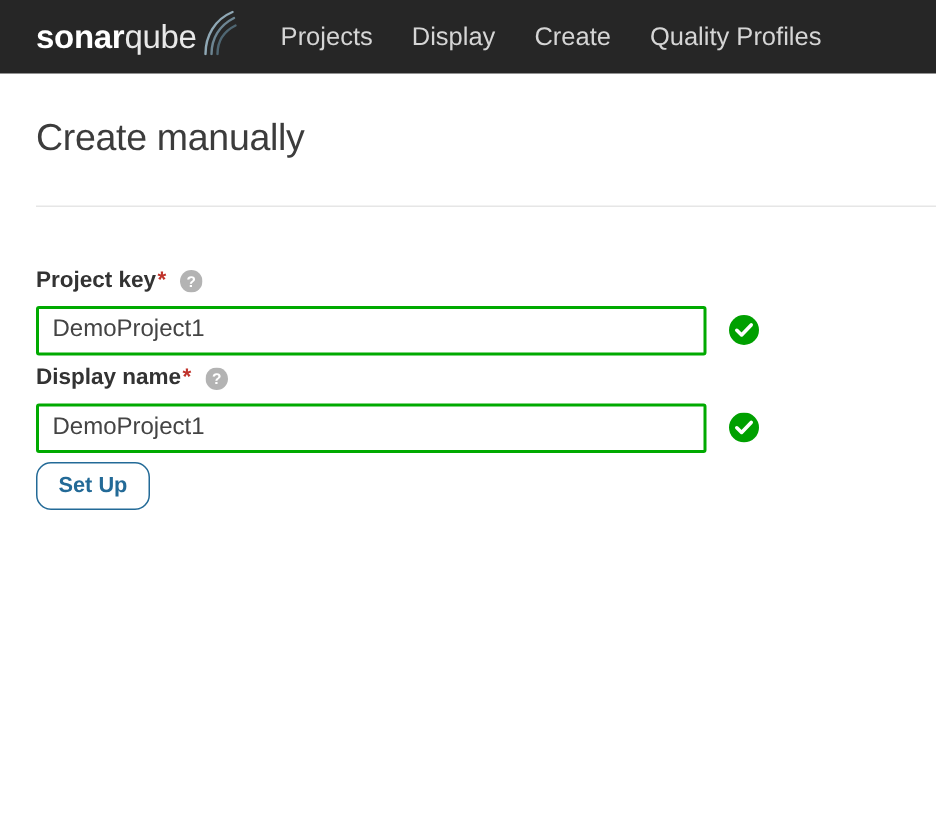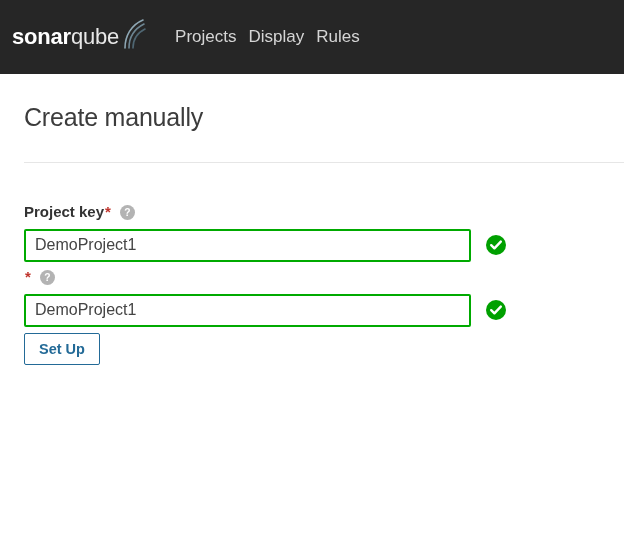--- a/index.html
+++ b/index.html
@@ -10,25 +10,25 @@
     width: 624px;
     height: 550px;
     background: #ffffff;
     font-family: "Liberation Sans", sans-serif;
     overflow: hidden;
     color: #444;
   }
 
   
   .navbar {
-    height: 74px;
+    height: 49px;
     background: #262626;
     display: flex;
     align-items: center;
-    padding-left: 12px;
+    padding-left: 24px;
     box-sizing: border-box;
   }
   .logo {
     display: flex;
     align-items: center;
     position: relative;
     height: 34px;
     margin-right: 26px;
     user-select: none;
   }
@@ -48,21 +48,21 @@
     color: #e8e8e8;
   }
   .logo-arcs {
     margin-left: 2px;
     margin-bottom: 6px;
     display: block;
   }
   .nav-links {
     display: flex;
     align-items: center;
-    gap: 12px;
+    gap: 26px;
   }
   .nav-link {
     color: #d5d5d5;
     font-size: 17px;
     text-decoration: none;
     white-space: nowrap;
     cursor: pointer;
   }
 
   
@@ -138,21 +138,21 @@
   .hint {
     font-size: 14.5px;
     color: #8d8d8d;
     margin-top: 10px;
     margin-bottom: 26px;
     line-height: 1.3;
   }
   .btn {
     display: inline-block;
     border: 1px solid #236a97;
-    border-radius: 2px;
+    border-radius: 10px;
     background: #ffffff;
     color: #236a97;
     font-size: 14.5px;
     font-weight: bold;
     font-family: "Liberation Sans", sans-serif;
     padding: 8px 14px;
     cursor: pointer;
     line-height: 1;
   }
 </style>
@@ -166,21 +166,22 @@
     <svg class="logo-arcs" width="28" height="30" viewBox="0 0 28 30">
       <path d="M4 29 C4 17 10 6 22 1" stroke="#8fa8b5" stroke-width="1.6" fill="none" stroke-linecap="round"></path>
       <path d="M8 29 C8 19 13 10 23 5" stroke="#6d8592" stroke-width="1.6" fill="none" stroke-linecap="round"></path>
       <path d="M12 29 C12 21 16 14 24 10" stroke="#4f6672" stroke-width="1.6" fill="none" stroke-linecap="round"></path>
     </svg>
   </div>
 
   <div class="nav-links">
     <a class="nav-link">Projects</a>
     <a class="nav-link">Display</a>
-    <a class="nav-link">Rules</a>
+    <a class="nav-link">Create</a>
+    <a class="nav-link">Quality Profiles</a>
   </div>
 
 </div>
 
 <div class="page">
 
   <h1 class="page-title">Create manually</h1>
   <div class="divider"></div>
 
   <div class="form">
@@ -204,20 +205,21 @@
             <circle cx="10" cy="10" r="10" fill="#00a000"></circle>
             <path d="M5.2 10.2 L8.4 13.3 L14.8 6.6" stroke="#ffffff" stroke-width="2.4" fill="none" stroke-linecap="round" stroke-linejoin="round"></path>
           </svg>
         </span>
       </div>
     </div>
 
     
     <div class="field-group">
       <div class="field-label">
+        <span>Display name</span>
           <span class="required-star">*</span>
         <span class="help-icon">
           <svg width="15" height="15" viewBox="0 0 16 16">
             <circle cx="8" cy="8" r="8" fill="#b3b3b3"></circle>
             <text x="8" y="12" font-size="11" font-family="Liberation Sans, sans-serif" font-weight="bold" fill="#ffffff" text-anchor="middle">?</text>
           </svg>
         </span>
       </div>
       <div class="input-row">
         <input class="text-input" type="text" value="DemoProject1" style="">

